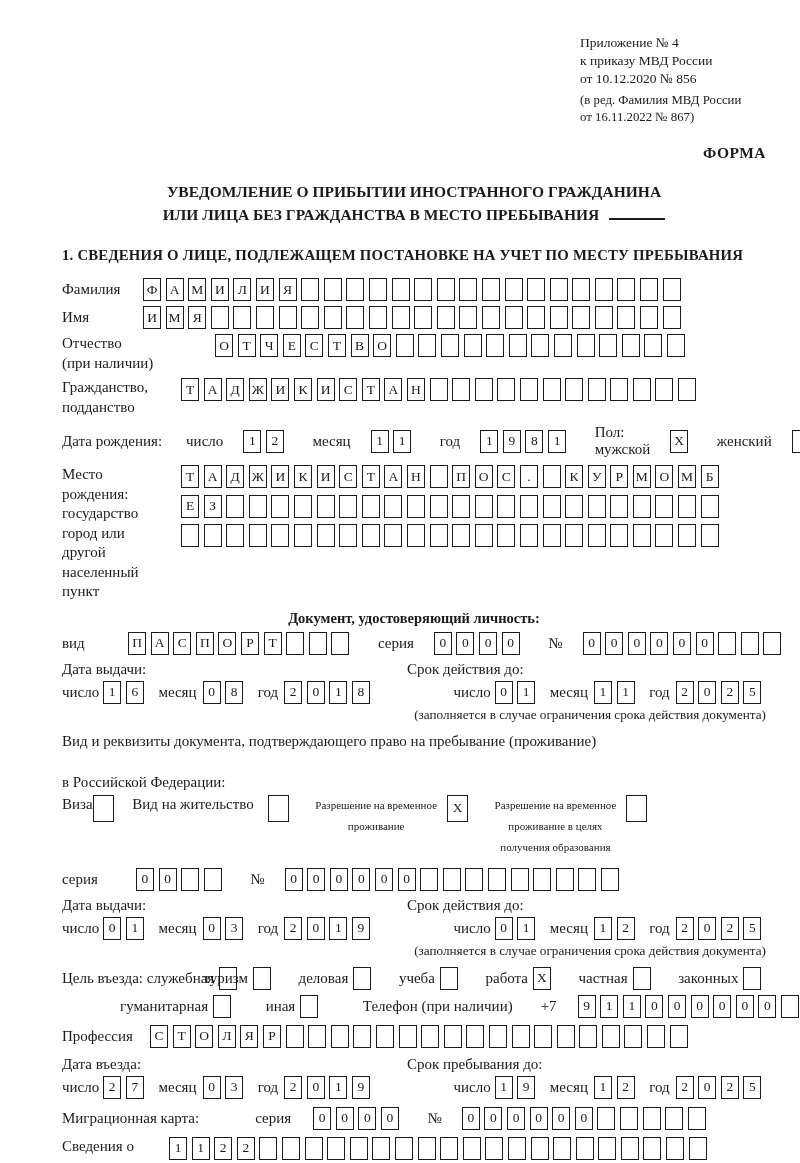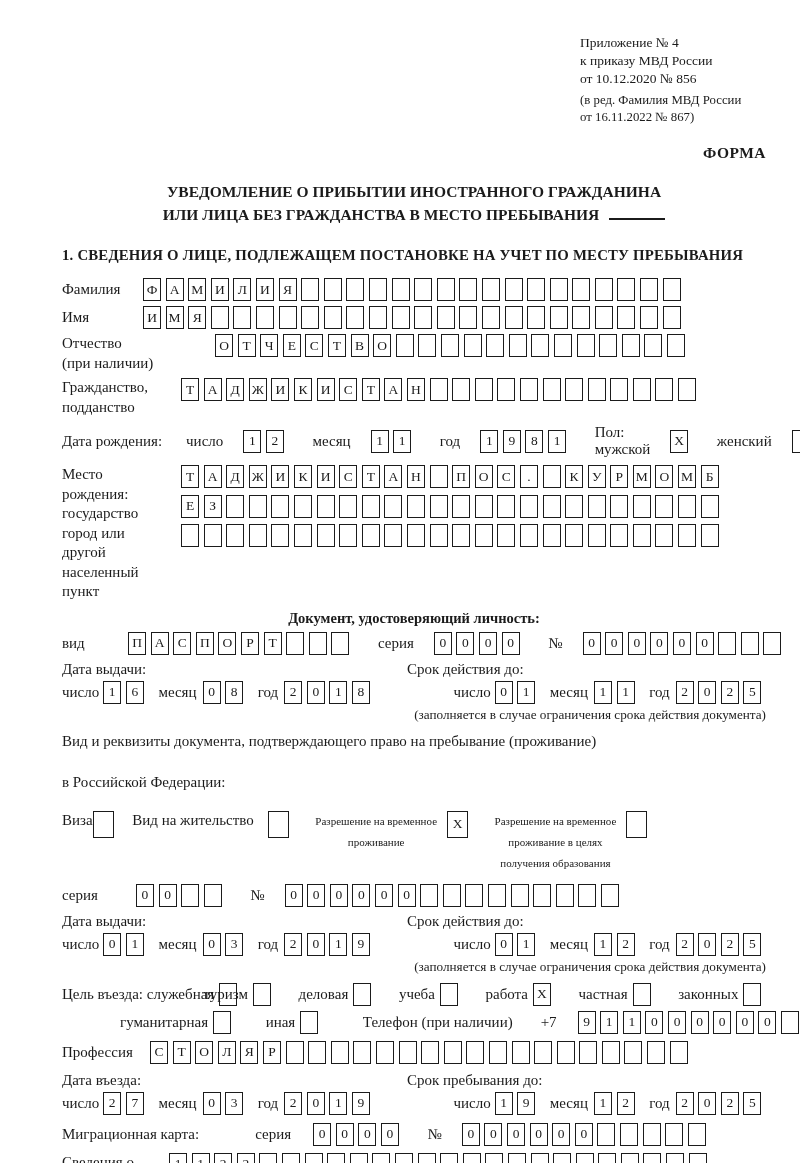--- a/index.html
+++ b/index.html
@@ -46,21 +46,21 @@
   .date-col { }
   .date-col.left { width: 49%; }
   .date-col.right { width: 51%; }
   .date-head { text-align: left; font-size: 15px; margin-bottom: 3px; }
   .date-row { display: flex; align-items: center; }
   .date-col.right .date-row { justify-content: flex-end; }
   .note { text-align: right; font-size: 13.2px; margin-top: 3px; }
 
   .intro { font-size: 15px; line-height: 25px; margin-top: 6px; }
 
-  .opts { display: flex; align-items: flex-start; margin-top: 16px; }
+  .opts { display: flex; align-items: flex-start; margin-top: 0; }
   .opt-multi { display: flex; align-items: flex-start; }
   .opt-text { text-align: center; font-size: 11px; line-height: 21px; } .gap10 { width: 10px; } .gap14 { width: 14px; } .gap22 { width: 22px; }
 
   .pair { display: flex; align-items: center; }
   .pair .lbl { margin-right: 5px; }
   .pair + .pair { margin-left: 9px; }
 
   .indent58 { margin-left: 58px; }
   .phone-prefix { font-size: 15px; margin: 0 7px 0 14px; }
 </style>

